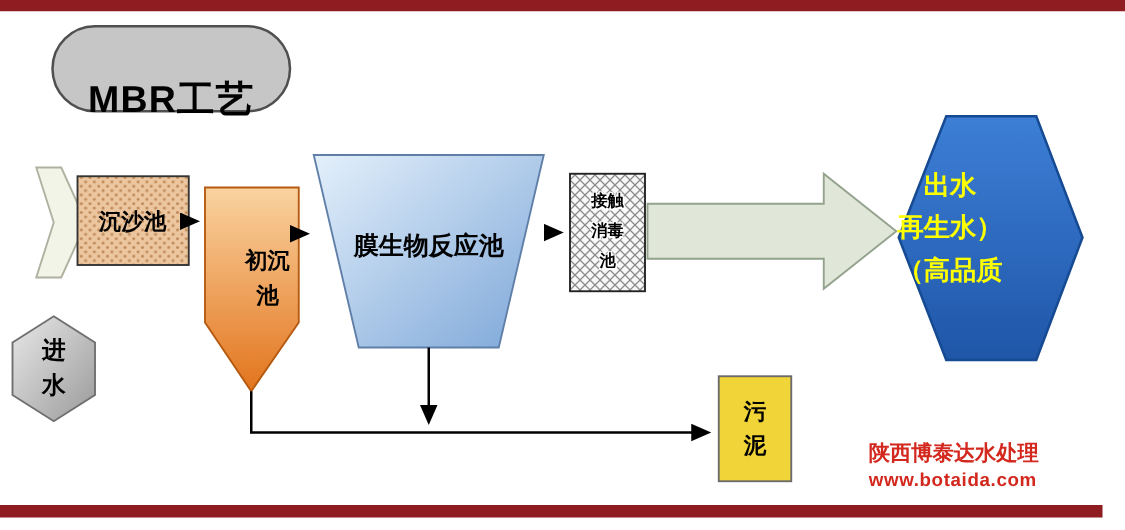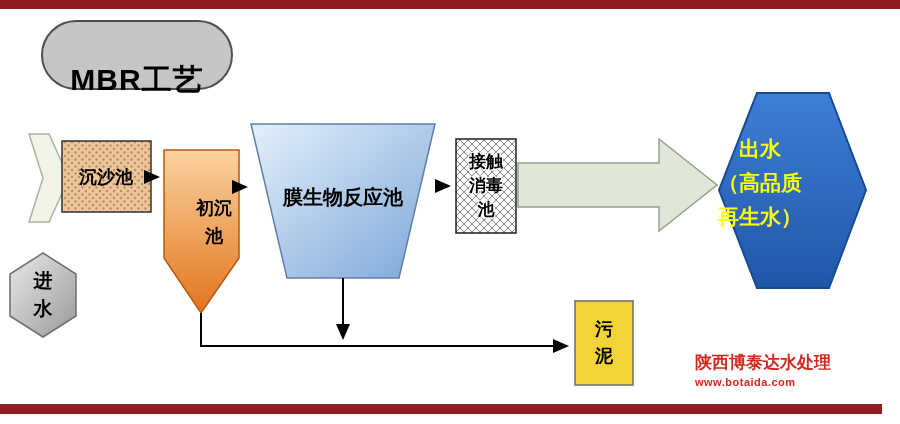--- a/index.html
+++ b/index.html
@@ -11,32 +11,33 @@
   .lbl{
     position:absolute;transform:translate(-50%,-50%);
     text-align:center;font-weight:700;color:#000;white-space:nowrap;
   }
   .lbl span{display:block;}
   .lbl-title{left:137px;top:44px;font-size:30px;letter-spacing:1px;margin-top:36px;}
   .lbl-grit{left:106px;top:177px;font-size:18px;font-family:Liberation Serif, serif;}
   .lbl-primary{left:214px;top:222px;font-size:18px;line-height:28px;}
   .lbl-mbr{left:343px;top:197px;font-size:20px;text-align:right;}
   .lbl-disinfect{
-    left:486px;top:186px;font-size:17px;line-height:24px;
+    left:486px;top:186px;font-size:13px;line-height:24px;
     text-shadow:-1px -1px 0 #fff,1px -1px 0 #fff,-1px 1px 0 #fff,1px 1px 0 #fff,0 0 3px #fff;
+    font-family:Liberation Mono, monospace;
   }
   .lbl-effluent{left:760px;top:183px;font-size:21px;line-height:34px;color:var(--effluent-text,#ffff00);}
   .lbl-sludge{left:604px;top:343px;font-size:18px;line-height:27px;}
   .lbl-influent{left:43px;top:295px;font-size:19px;line-height:28px;}
   .watermark{
     position:absolute;left:695px;top:352px;width:180px;
     color:var(--watermark-red,#d3281e);font-weight:700;line-height:1.35;
   }
   .watermark .wm1{display:block;font-size:17px;}
-  .watermark .wm2{display:block;font-size:11px;letter-spacing:0.5px;}
+  .watermark .wm2{display:block;font-size:15px;letter-spacing:0.5px;}
 </style>
 </head>
 <body>
 
 <div id="stage">
 
   <svg id="shapes" width="900" height="424" viewBox="0 0 900 424">
     <defs>
       <linearGradient id="gradPrimary" x1="0" y1="0" x2="0" y2="1">
         <stop offset="0" style="stop-color:var(--primary-tank-top,#fad3a0)"></stop>
@@ -111,22 +112,22 @@
   <div class="lbl lbl-mbr">膜生物反应池</div>
 
   <div class="lbl lbl-disinfect">
     <span>接触</span>
     <span>消毒</span>
     <span>池</span>
   </div>
 
   <div class="lbl lbl-effluent">
     <span>出水</span>
+    <span>再生水）</span>
     <span>（高品质</span>
-    <span>再生水）</span>
   </div>
 
   <div class="lbl lbl-sludge">
     <span>污</span>
     <span>泥</span>
   </div>
 
   <div class="lbl lbl-influent">
     <span>进</span>
     <span>水</span>

